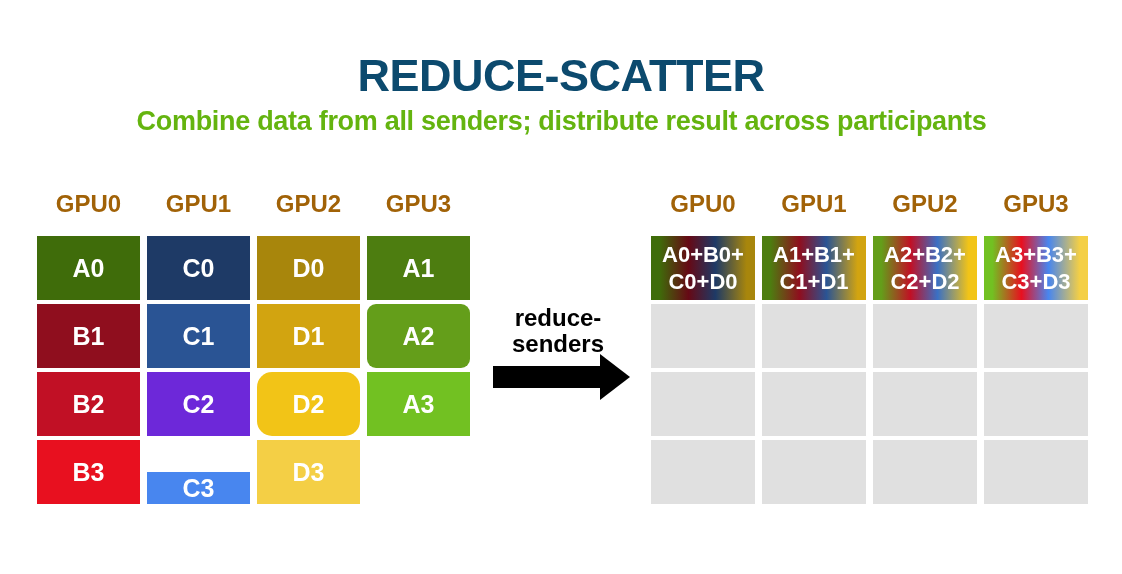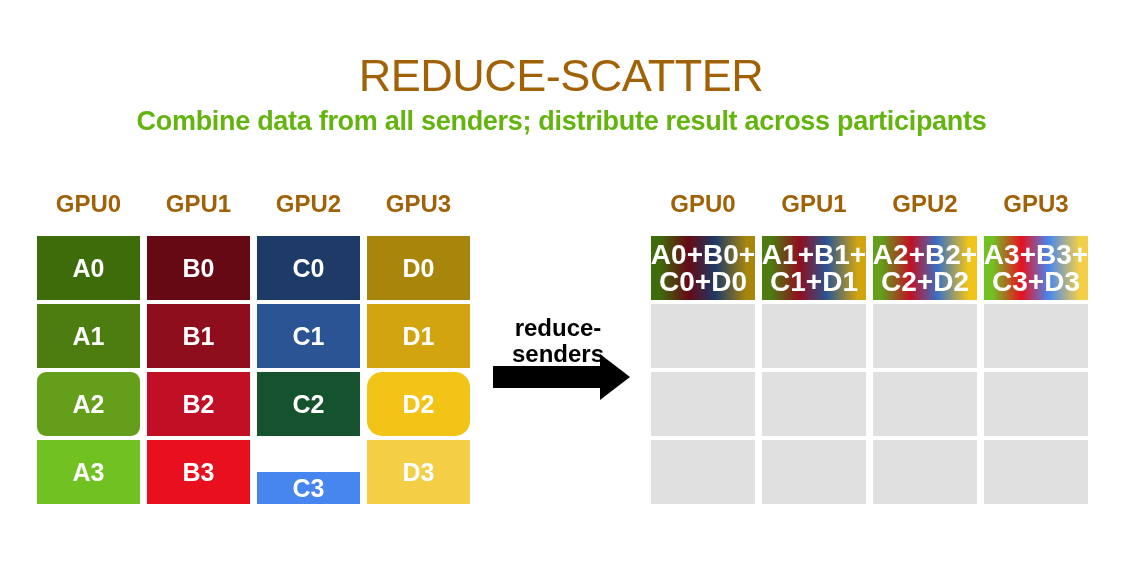--- a/index.html
+++ b/index.html
@@ -2,41 +2,41 @@
 <html><head>
 <meta charset="utf-8">
 <style>
   html,body { margin:0; padding:0; background:#ffffff; }
   .canvas {
     position:relative; width:1122px; height:574px; background:#ffffff;
     font-family:"Liberation Sans", sans-serif; overflow:hidden;
   }
   .title {
     position:absolute; left:0; right:0; top:50px; text-align:center;
-    font-size:45px; font-weight:normal; letter-spacing:-0.5px; color:#a16207;
+    font-size:45px; font-weight:bold; letter-spacing:-0.5px; color:#0c4a6e;
   }
   .subtitle {
     position:absolute; left:1px; right:0; top:106px; text-align:center;
     font-size:27px; font-weight:bold; letter-spacing:-0.3px;
   }
   .hdr-grid { position:absolute; top:190px; display:grid; column-gap:7px; }
   .hdr-grid.left  { left:37px;  grid-template-columns:repeat(4,103px); }
   .hdr-grid.right { left:651px; grid-template-columns:repeat(4,104px); }
   .gpu-label { text-align:center; font-size:24px; font-weight:bold; color:#a16207; }
   .cells-grid { position:absolute; top:236px; display:grid; column-gap:7px; row-gap:4px;
                 grid-template-rows:repeat(4,64px); }
   .cells-grid.left  { left:37px;  grid-template-columns:repeat(4,103px); }
   .cells-grid.right { left:651px; grid-template-columns:repeat(4,104px); }
   .cell {
     display:flex; align-items:center; justify-content:center;
     color:#ffffff; font-size:25px; font-weight:bold;
   }
-  .cell.result { flex-direction:column; font-size:28px; line-height:27px; }
+  .cell.result { flex-direction:column; font-size:22px; line-height:27px; }
   .arrow-label {
-    position:absolute; left:483px; top:315px; width:150px; text-align:center;
+    position:absolute; left:483px; top:305px; width:150px; text-align:center;
     font-size:24px; font-weight:600; line-height:26px; color:#000;
   }
   .arrow-shaft { position:absolute; left:493px; top:366px; width:107px; height:22px; }
   .arrow-head  {
     position:absolute; left:600px; top:354px; width:0; height:0;
     border-top:23px solid transparent; border-bottom:23px solid transparent;
     border-left:30px solid #000;
   }
 </style>
 </head>
@@ -49,30 +49,29 @@
 
   <div class="hdr-grid left">
     <div class="gpu-label">GPU0</div>
     <div class="gpu-label">GPU1</div>
     <div class="gpu-label">GPU2</div>
     <div class="gpu-label">GPU3</div>
   </div>
 
   <div class="cells-grid left">
     <div class="cell" style="background: rgb(63, 108, 10);">A0</div>
-    <div class="cell" style="background: rgb(102, 9, 21);">B0</div>
     <div class="cell" style="background: rgb(30, 58, 102);">C0</div>
     <div class="cell" style="background: rgb(168, 134, 12);">D0</div>
     <div class="cell" style="background: rgb(77, 125, 16);">A1</div>
     <div class="cell" style="background: rgb(143, 14, 30);">B1</div>
     <div class="cell" style="background: rgb(42, 84, 148);">C1</div>
     <div class="cell" style="background: rgb(210, 164, 16);">D1</div>
     <div class="cell" style="background: rgb(100, 158, 26); border-radius: 9px;">A2</div>
     <div class="cell" style="background: rgb(193, 16, 37);">B2</div>
-    <div class="cell" style="background: #14532d;">C2</div>
+    <div class="cell" style="background: #6d28d9;">C2</div>
     <div class="cell" style="background: rgb(242, 196, 23); border-radius: 15px;">D2</div>
     <div class="cell" style="background: rgb(114, 193, 34);">A3</div>
     <div class="cell" style="background: rgb(232, 16, 31);">B3</div>
     <div class="cell" style="background: rgb(72, 134, 239); margin-top: 32px;">C3</div>
     <div class="cell" style="background: rgb(244, 207, 69);">D3</div>
   </div>
 
   <div class="arrow-label">
     <div>reduce-</div>
     <div>senders</div>

